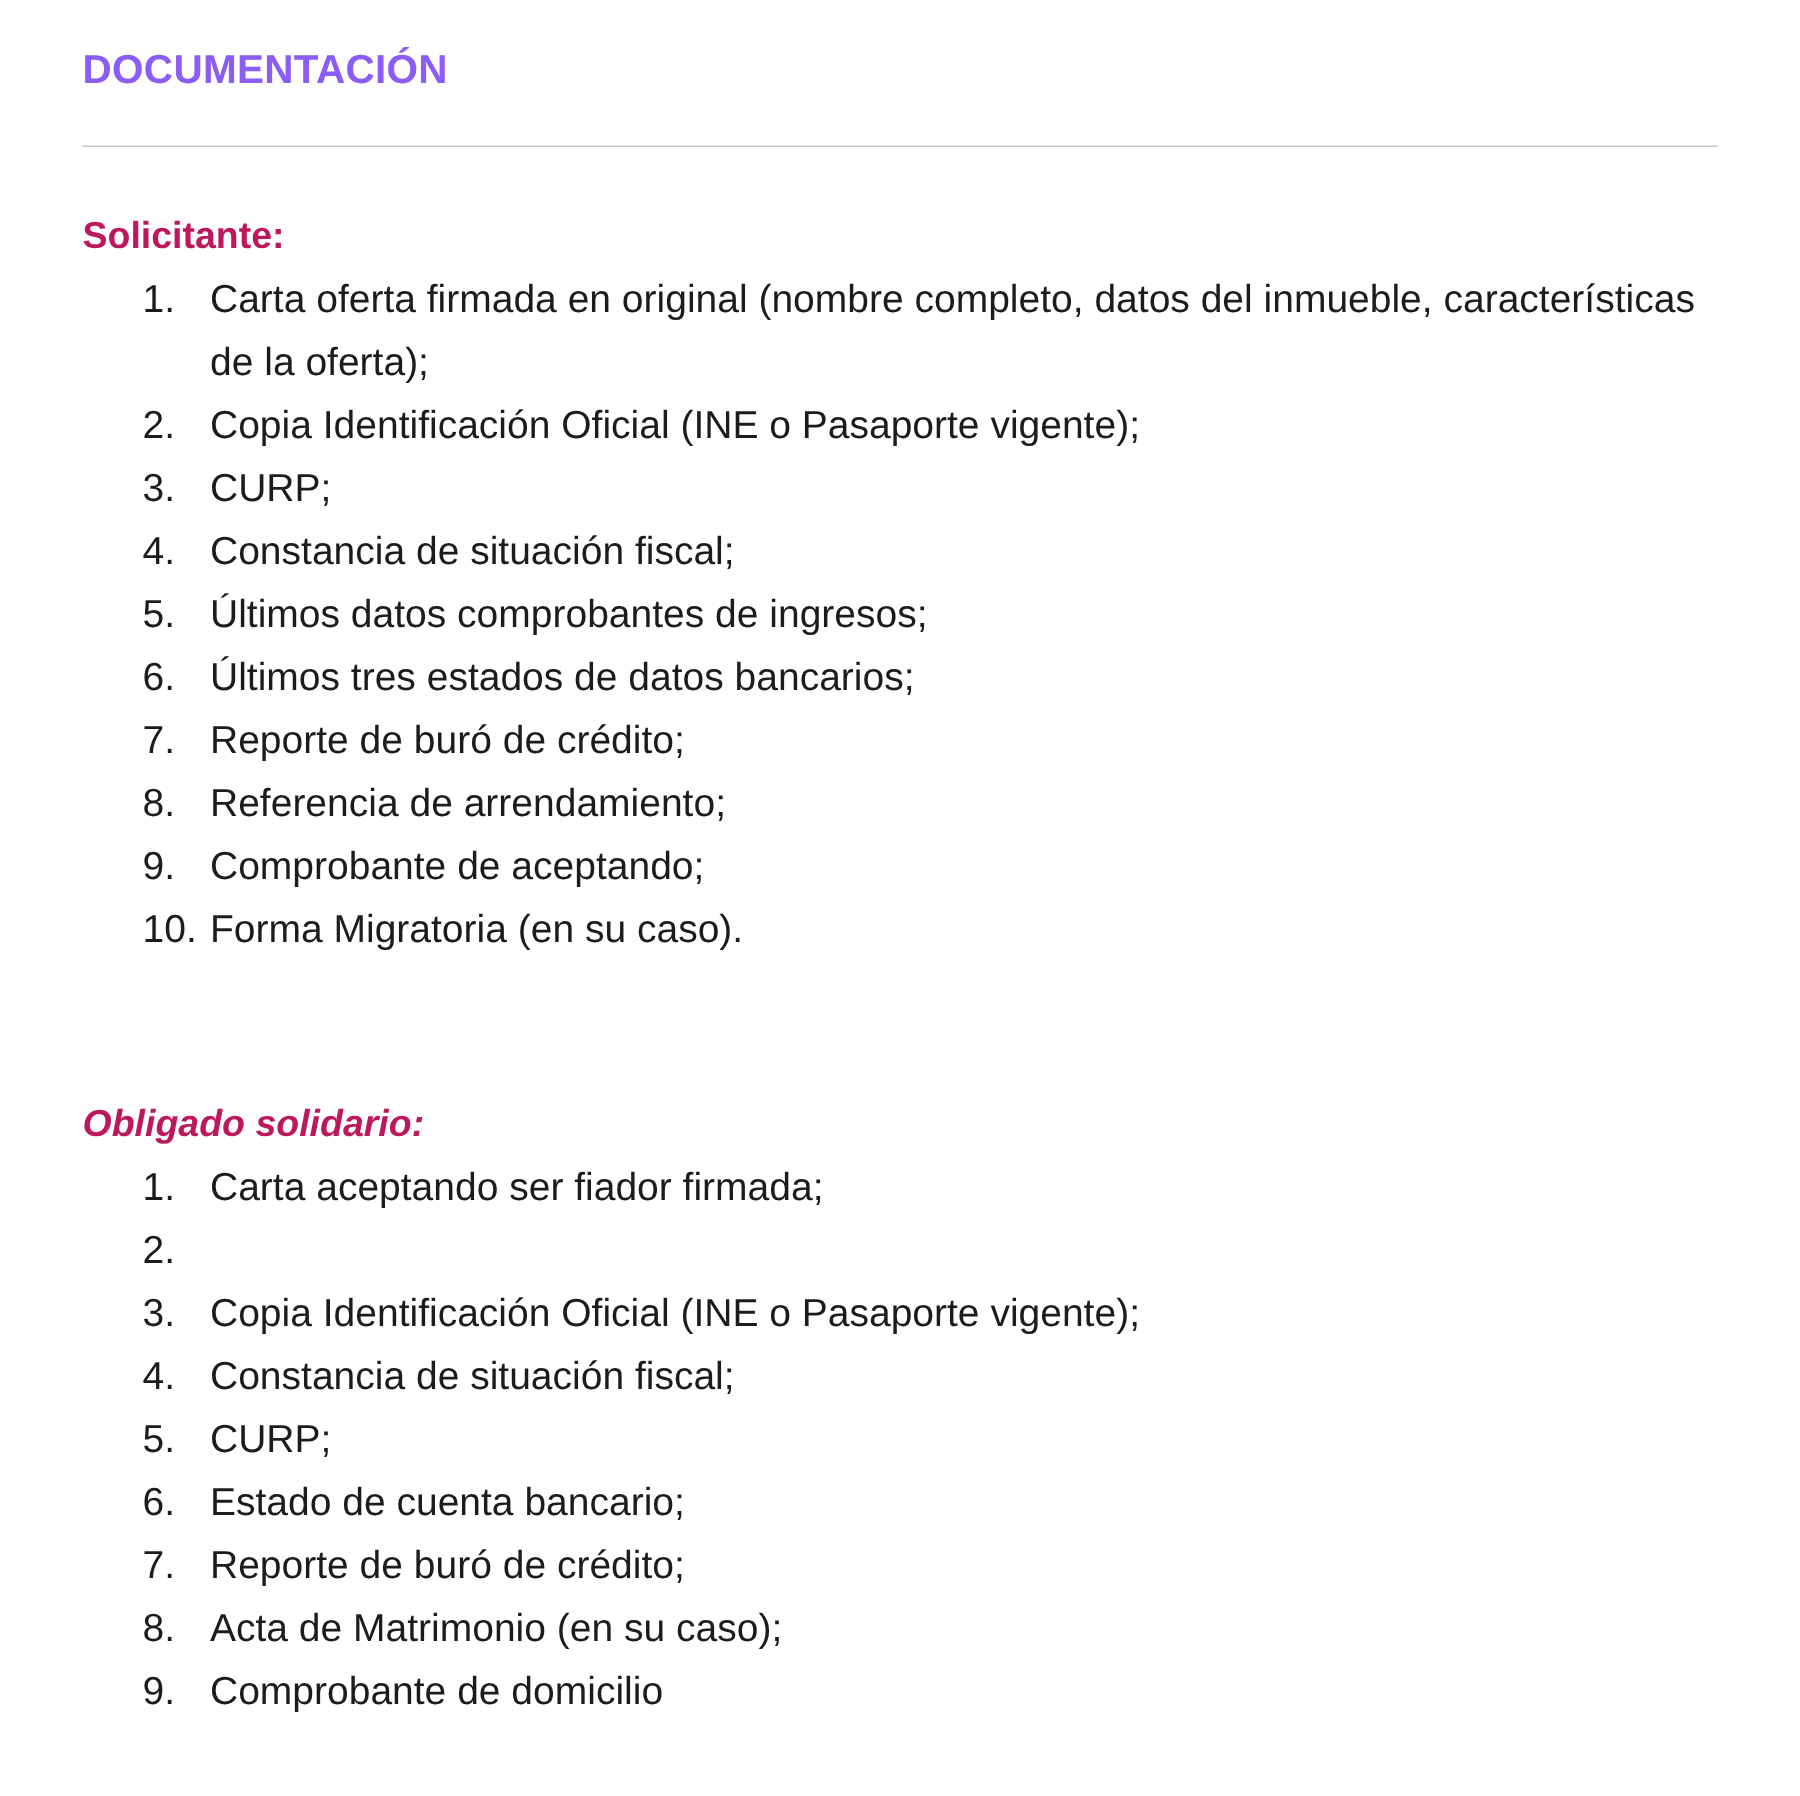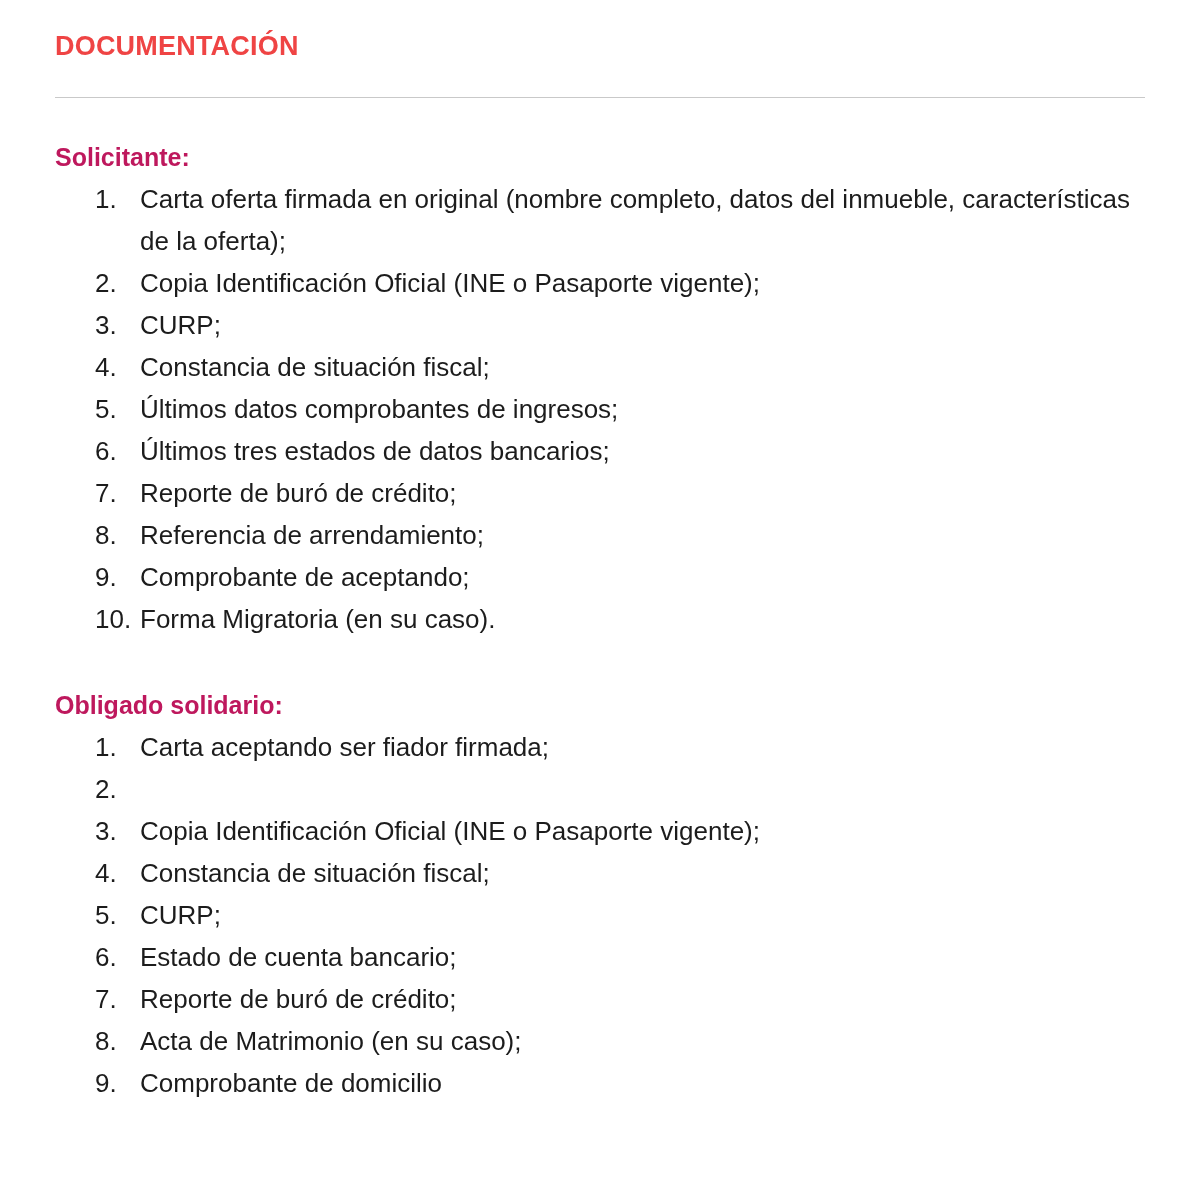--- a/index.html
+++ b/index.html
@@ -22,41 +22,42 @@
     padding: 0 55px 0 55px;
     background: #ffffff;
   }
   .doc-title {
     margin: 0;
     padding-top: 29px;
     font-size: 27px;
     line-height: 34px;
     font-weight: bold;
     letter-spacing: 0.2px;
-    color: #ef4444;
+    color: #8b5cf6;
   }
   .divider {
     border: none;
     border-top: 1px solid #c9c9c9;
     margin: 34px 0 0 0;
     height: 0;
     width: 1090px;
   }
   .section-heading {
     margin: 0;
     font-size: 25px;
     line-height: 42px;
     font-weight: bold;
     color: #be185d;
   }
   .section-heading.first {
     margin-top: 38px;
   }
   .section-heading.second {
-    margin-top: 44px;
+    margin-top: 88px;
+    font-style: italic;
   }
   ol.doc-list {
     list-style: none;
     margin: 0;
     padding: 0 0 0 40px; 
   }
   li.doc-item {
     display: flex;
     align-items: flex-start;
     font-size: 26px;

